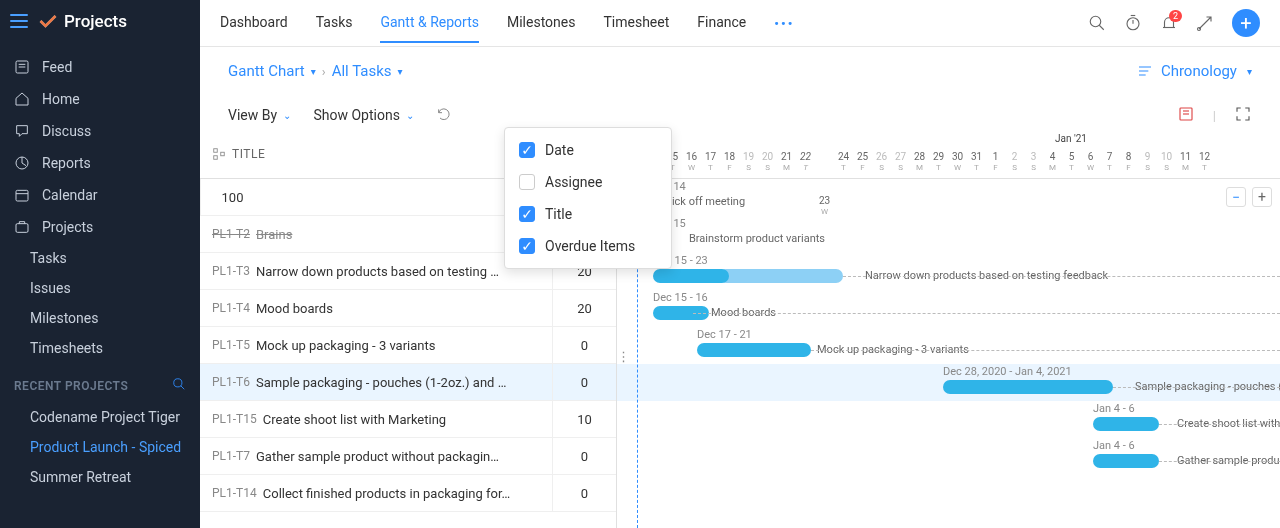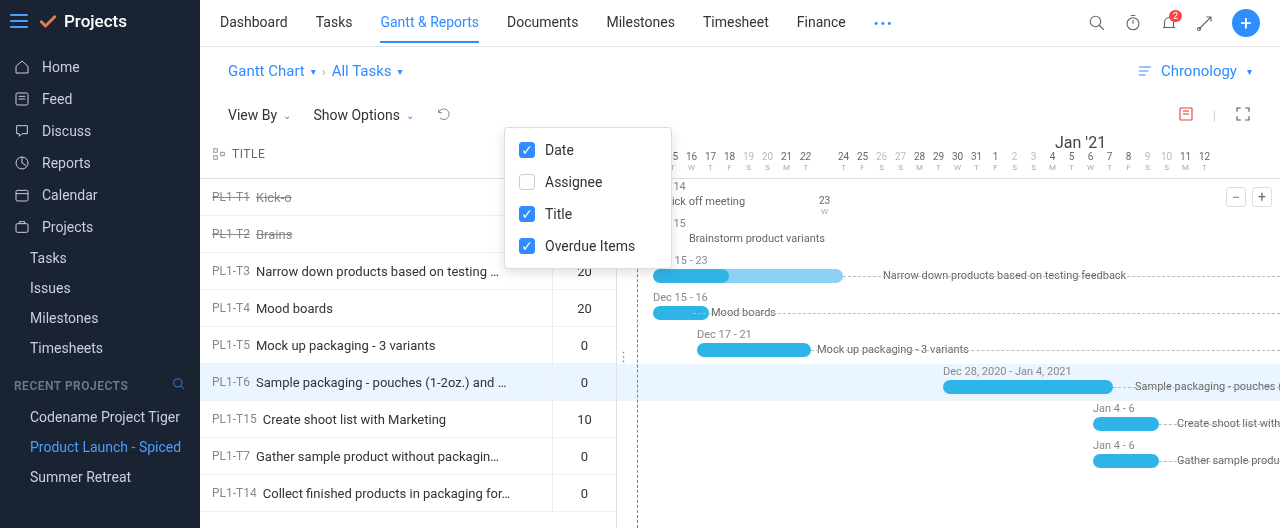--- a/index.html
+++ b/index.html
@@ -46,21 +46,21 @@
 .th-title{flex:1;padding-left:12px;font-size:12px;color:#666;letter-spacing:0.5px;display:flex;align-items:center;gap:6px}
 .th-pct{width:64px;text-align:center;font-size:12px;color:#666;border-left:1px solid #e0e0e0;height:100%;display:flex;align-items:center;justify-content:center}
 .row{height:37px;display:flex;align-items:center;border-bottom:1px solid #efefef}
 .row.highlight{background:#eaf5ff}
 .row-title{flex:1;padding-left:12px;font-size:13px;color:#333;white-space:nowrap;overflow:hidden;text-overflow:ellipsis;display:flex;align-items:center;gap:6px}
 .row-id{color:#888;font-size:12px}
 .row-title.done .row-id,.row-title.done .task-text{text-decoration:line-through;color:#888}
 .row-pct{width:64px;text-align:center;font-size:13px;border-left:1px solid #efefef;height:100%;display:flex;align-items:center;justify-content:center}
 .rightpane{flex:1;position:relative;overflow:hidden}
 .timeline-header{height:50px;border-bottom:1px solid #e0e0e0;position:relative}
-.month-label{position:absolute;top:4px;font-size:16px;color:#444}
+.month-label{position:absolute;top:4px;font-size:10px;color:#444}
 .day-col{position:absolute;top:22px;width:19px;text-align:center;font-size:10px;color:#666}
 .day-col .daynum{line-height:12px}
 .day-col .dow{font-size:8px;color:#aaa;line-height:10px}
 .day-col.weekend{color:#bbb}
 .zoom-ctrl{position:absolute;right:8px;top:58px;display:flex;gap:6px;z-index:5}
 .zoom-btn{width:20px;height:20px;border:1px solid #ddd;background:#fff;border-radius:3px;display:flex;align-items:center;justify-content:center;cursor:pointer;font-size:14px;color:#666}
 .gantt-body{position:absolute;top:50px;left:0;right:0;bottom:0}
 .gantt-row{height:37px;position:relative;border-bottom:1px solid transparent}
 .gantt-row.highlight{background:#eaf5ff}
 .today-line{position:absolute;top:0;bottom:0;width:1px;border-left:1px dashed #2f8dff;z-index:2}
@@ -91,34 +91,34 @@
           <path d="M3 12 L9 18 L21 6" stroke="#5ac" stroke-width="3" fill="none"></path>
           <path d="M3 6 L9 12 L21 0" stroke="#e74" stroke-width="3" fill="none" transform="translate(0,6)"></path>
         </svg>
       <span class="logo-text">Projects</span>
     </div>
   </div>
   <div style="height:10px"></div>
   <div class="nav-item">
       <span class="nav-icon">
         <svg class="svg-icon" width="16" height="16" viewBox="0 0 24 24">
-          <path d="M3 11 L12 3 L21 11 V21 H3 Z"></path>
-        </svg>
-      </span>
-      <span>Home</span>
+          <rect x="3" y="3" width="18" height="18" rx="2"></rect>
+          <line x1="7" y1="8" x2="17" y2="8"></line>
+          <line x1="7" y1="12" x2="17" y2="12"></line>
+        </svg>
+      </span>
+      <span>Feed</span>
     </div>
   <div class="nav-item">
       <span class="nav-icon">
         <svg class="svg-icon" width="16" height="16" viewBox="0 0 24 24">
-          <rect x="3" y="3" width="18" height="18" rx="2"></rect>
-          <line x1="7" y1="8" x2="17" y2="8"></line>
-          <line x1="7" y1="12" x2="17" y2="12"></line>
-        </svg>
-      </span>
-      <span>Feed</span>
+          <path d="M3 11 L12 3 L21 11 V21 H3 Z"></path>
+        </svg>
+      </span>
+      <span>Home</span>
     </div>
   <div class="nav-item">
       <span class="nav-icon">
         <svg class="svg-icon" width="16" height="16" viewBox="0 0 24 24">
           <path d="M4 4 H20 V16 H12 L8 20 V16 H4 Z"></path>
         </svg>
       </span>
       <span>Discuss</span>
     </div>
   <div class="nav-item">
@@ -164,21 +164,20 @@
   <div class="recent-item"><span>Codename Project Tiger</span></div>
   <div class="recent-item active"><span>Product Launch - Spiced</span></div>
   <div class="recent-item"><span>Summer Retreat</span></div>
 </div>
 
 <div class="main">
   <div class="topnav">
     <div class="topnav-item"><span>Dashboard</span></div>
     <div class="topnav-item"><span>Tasks</span></div>
     <div class="topnav-item active"><span>Gantt &amp; Reports</span></div>
-    <div class="topnav-item"><span>Documents</span></div>
     <div class="topnav-item"><span>Milestones</span></div>
     <div class="topnav-item"><span>Timesheet</span></div>
     <div class="topnav-item"><span>Finance</span></div>
     <div class="topnav-more">•••</div>
     <div class="topnav-right">
       <span class="ticon"><svg class="svg-icon" width="18" height="18" viewBox="0 0 24 24">
             <circle cx="10" cy="10" r="7"></circle>
             <line x1="15" y1="15" x2="21" y2="21"></line>
           </svg></span>
       <span class="ticon"><svg class="svg-icon" width="18" height="18" viewBox="0 0 24 24">
@@ -272,24 +271,20 @@
               <rect x="15" y="9" width="6" height="6"></rect>
             </svg>
           <span>TITLE</span>
         </div>
         <div class="th-pct">
             <span>%</span>
           </div>
       </div>
       <div id="task-rows">
           <div class="row">
-            <div class="row-title done">
-              <span class="row-id">PL1-T1</span>
-              <span class="task-text">Kick-o</span>
-            </div>
             <div class="row-pct">100</div>
           </div>
           <div class="row">
             <div class="row-title done">
               <span class="row-id">PL1-T2</span>
               <span class="task-text">Brains</span>
             </div>
             <div class="row-pct">100</div>
           </div>
           <div class="row">
@@ -488,21 +483,21 @@
             <div class="date-label" style="left: 14px;">Dec 14 - 15</div>
             <div class="bar done" style="left: 14px; width: 40px;"></div>
             <div class="check-badge" style="left: 18px;">✓</div>
             <div class="bar-label" style="left: 72px;">Brainstorm product variants</div>
           </div>
           <div class="gantt-row">
             <div class="date-label" style="left: 36px;">Dec 15 - 23</div>
             <div class="bar schedule" style="left: 102px; width: 124px;"></div>
             <div class="bar progress" style="left: 36px; width: 76px;"></div>
             <div class="dotted-line" style="left: 226px; right: 0px;"></div>
-            <div class="bar-label" style="left: 266px;">Narrow down products based on testing feedback</div>
+            <div class="bar-label" style="left: 248px;">Narrow down products based on testing feedback</div>
           </div>
           <div class="gantt-row">
             <div class="date-label" style="left: 36px;">Dec 15 - 16</div>
             <div class="bar schedule" style="left: 82px;"></div>
             <div class="bar progress" style="left: 36px; width: 56px;"></div>
             <div class="dotted-line" style="left: 76px; right: 0px;"></div>
             <div class="bar-label" style="left: 94px;">Mood boards</div>
           </div>
           <div class="gantt-row">
             <div class="date-label" style="left: 80px;">Dec 17 - 21</div>

